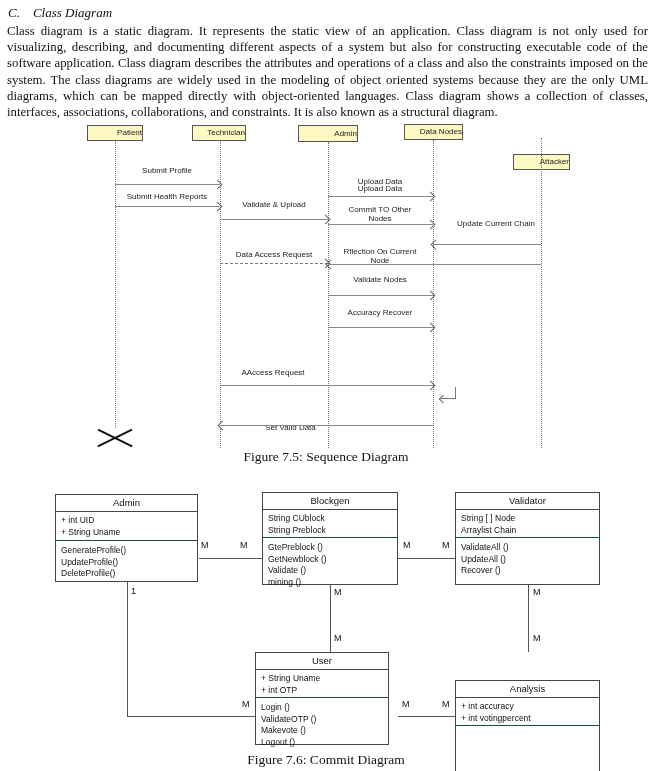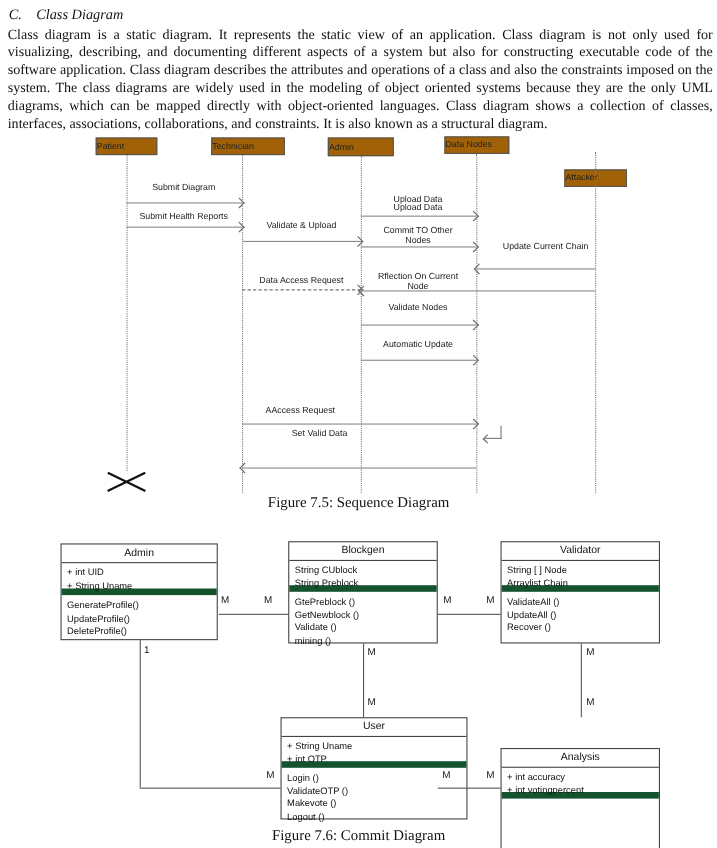--- a/index.html
+++ b/index.html
@@ -11,22 +11,22 @@
   .heading {
     position:absolute; left:8px; top:5px; font-size:13px; font-style:italic;
     white-space:pre; color:#111;
   }
   .body-text {
     position:absolute; left:7px; top:23px; width:641px;
     font-size:12.8px; line-height:16.2px; text-align:justify; color:#111;
   }
   
   .actor {
-    position:absolute; border:1px solid #555; background:#a16207; text-align:left;
-    font:8px/14px "Liberation Sans", sans-serif; color:#222;
+    position:absolute; border:1px solid #555; background:#fef9c3; text-align:right;
+    font:8px/14px "Liberation Sans", sans-serif; color:#222;padding-left:14px;
   }
   .lifeline { position:absolute; width:0; border-left:1px dotted #777; }
   .mlabel {
     position:absolute; transform:translateX(-50%); white-space:nowrap;
     font:8px/9px "Liberation Sans", sans-serif; color:#222;
   }
   .arrow { position:absolute; height:0; border-top:1px solid #888; }
   .arrow.dashed { border-top-style:dashed; border-top-color:#777; }
   .arrow.right::after {
     content:""; position:absolute; right:-1px; top:-4px; width:6px; height:6px;
@@ -52,47 +52,47 @@
   .caption {
     position:absolute; left:0; width:652px; text-align:center;
     font-size:13.5px; color:#111;
   }
   
   .cls {
     position:absolute; background:#fff; border:1px solid #444;
     font:8.5px/11.5px "Liberation Sans", sans-serif; color:#111;
   }
   .cls-title { border-bottom:1px solid #444; text-align:center; font-size:9.5px; line-height:16px; }
-  .cls-attrs { border-bottom:6px solid #14532d; padding:3px 5px 0; }
+  .cls-attrs { border-bottom:1px solid #14532d; padding:3px 5px 0; }
   .cls-methods { padding:4px 5px 0; }
   .hline { position:absolute; height:1px; background:#555; }
   .vline { position:absolute; width:1px; background:#555; }
   .mult { position:absolute; font:9px/10px "Liberation Sans", sans-serif; color:#111; }
 </style>
 </head>
 <body>
 
 <div class="page">
 
   <div class="heading">C.    Class Diagram</div>
   <div class="body-text">Class diagram is a static diagram. It represents the static view of an application. Class diagram is not only used for visualizing, describing, and documenting different aspects of a system but also for constructing executable code of the software application. Class diagram describes the attributes and operations of a class and also the constraints imposed on the system. The class diagrams are widely used in the modeling of object oriented systems because they are the only UML diagrams, which can be mapped directly with object-oriented languages. Class diagram shows a collection of classes, interfaces, associations, collaborations, and constraints. It is also known as a structural diagram.</div>
 
   <div class="actor" style="left:87px;top:125px;width:56px;height:16px;">Patient</div>
-  <div class="actor" style="left:192px;top:125px;width:67px;height:16px;">Technician</div>
+  <div class="actor" style="left:192px;top:125px;width:54px;height:16px;">Technician</div>
   <div class="actor" style="left:298px;top:125px;width:60px;height:17px;line-height:15px;">Admin</div>
   <div class="actor" style="left:404px;top:124px;width:59px;height:16px;">Data Nodes</div>
   <div class="actor" style="left:513px;top:122px;width:57px;height:16px;margin-top:32px;">Attacker</div>
 
   <div class="lifeline" style="left:115px;top:141px;height:287px;"></div>
   <div class="lifeline" style="left:220px;top:141px;height:307px;"></div>
   <div class="lifeline" style="left:328px;top:142px;height:306px;"></div>
   <div class="lifeline" style="left:433px;top:140px;height:308px;"></div>
   <div class="lifeline" style="left:541px;top:138px;height:310px;"></div>
 
-  <div class="mlabel" style="left:167px;top:166px;">Submit Diagram</div>
+  <div class="mlabel" style="left:167px;top:166px;">Submit Profile</div>
   <div class="arrow right" style="left:115px;top:184px;width:105px;"></div>
 
   <div class="mlabel" style="left:380px;top:177px;">Upload Data</div>
   <div class="mlabel" style="left:380px;top:184px;">Upload Data</div>
   <div class="arrow right" style="left:328px;top:196px;width:105px;"></div>
 
   <div class="mlabel" style="left:167px;top:192px;">Submit Health Reports</div>
   <div class="arrow right" style="left:115px;top:206px;width:105px;"></div>
 
   <div class="mlabel" style="left:274px;top:200px;">Validate &amp; Upload</div>
@@ -108,29 +108,29 @@
   <div class="mlabel" style="left:274px;top:250px;">Data Access Request</div>
   <div class="arrow right dashed" style="left:220px;top:263px;width:108px;"></div>
 
   <div class="mlabel" style="left:380px;top:247px;">Rflection On Current</div>
   <div class="mlabel" style="left:380px;top:256px;">Node</div>
   <div class="arrow left" style="left:328px;top:264px;width:213px;"></div>
 
   <div class="mlabel" style="left:380px;top:275px;">Validate Nodes</div>
   <div class="arrow right" style="left:328px;top:295px;width:105px;"></div>
 
-  <div class="mlabel" style="left:380px;top:308px;">Automatic Update</div>
+  <div class="mlabel" style="left:380px;top:308px;">Accuracy Recover</div>
   <div class="arrow right" style="left:328px;top:327px;width:105px;"></div>
 
   <div class="mlabel" style="left:273px;top:368px;">AAccess Request</div>
   <div class="arrow right" style="left:220px;top:385px;width:213px;"></div>
 
   <div class="return-arrow" style="left:441px;top:387px;width:15px;height:12px;"></div>
 
-  <div class="mlabel" style="left:273px;top:389px;padding-left:35px;">Set Valid Data</div>
+  <div class="mlabel" style="left:273px;top:423px;padding-left:35px;">Set Valid Data</div>
   <div class="arrow left" style="left:220px;top:425px;width:213px;"></div>
 
   <div class="destroy-x" style="left:96px;top:427px;"></div>
 
   <div class="caption" style="top:449px;">Figure 7.5: Sequence Diagram</div>
 
   <div class="cls" style="left:55px;top:494px;width:143px;height:88px;">
     <div class="cls-title" style="height:17px;">Admin</div>
     <div class="cls-attrs" style="height:29px;">
       <div>+ int UID</div>
@@ -163,21 +163,21 @@
       <div>String Preblock</div>
     </div>
     <div class="cls-methods">
       <div>GtePreblock ()</div>
       <div>GetNewblock ()</div>
       <div>Validate ()</div>
       <div>mining ()</div>
     </div>
   </div>
 
-  <div class="cls" style="left:255px;top:652px;width:170px;height:93px;">
+  <div class="cls" style="left:255px;top:652px;width:134px;height:93px;">
     <div class="cls-title" style="height:17px;">User</div>
     <div class="cls-attrs" style="height:28px;">
       <div>+ String Uname</div>
       <div>+ int OTP</div>
     </div>
     <div class="cls-methods">
       <div>Login ()</div>
       <div>ValidateOTP ()</div>
       <div>Makevote ()</div>
       <div>Logout ()</div>

